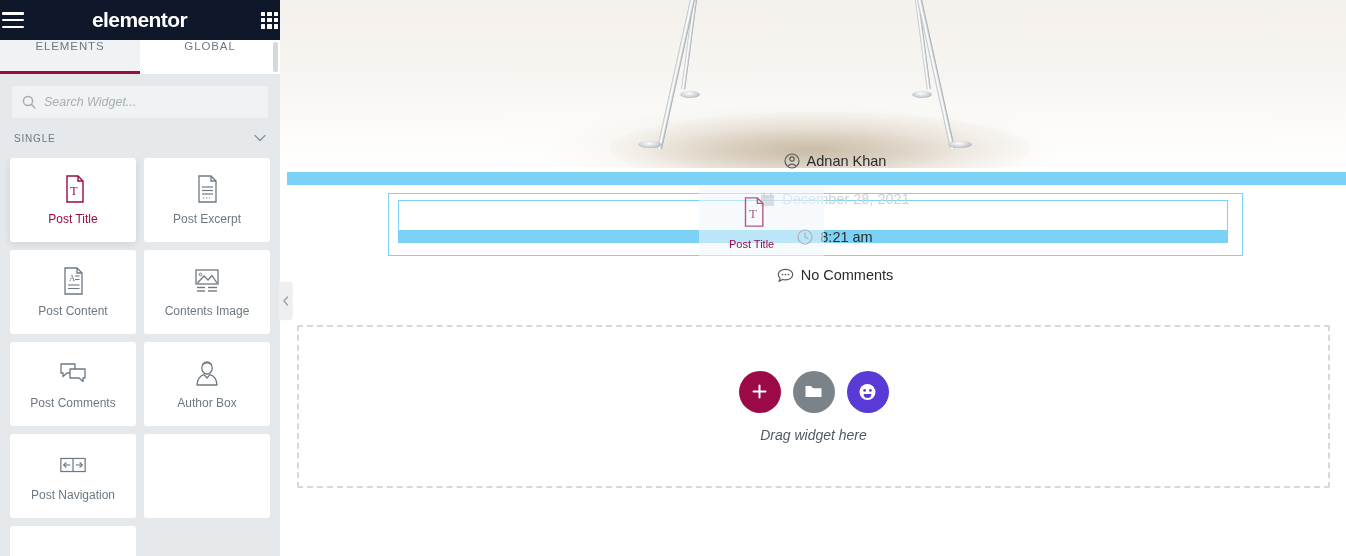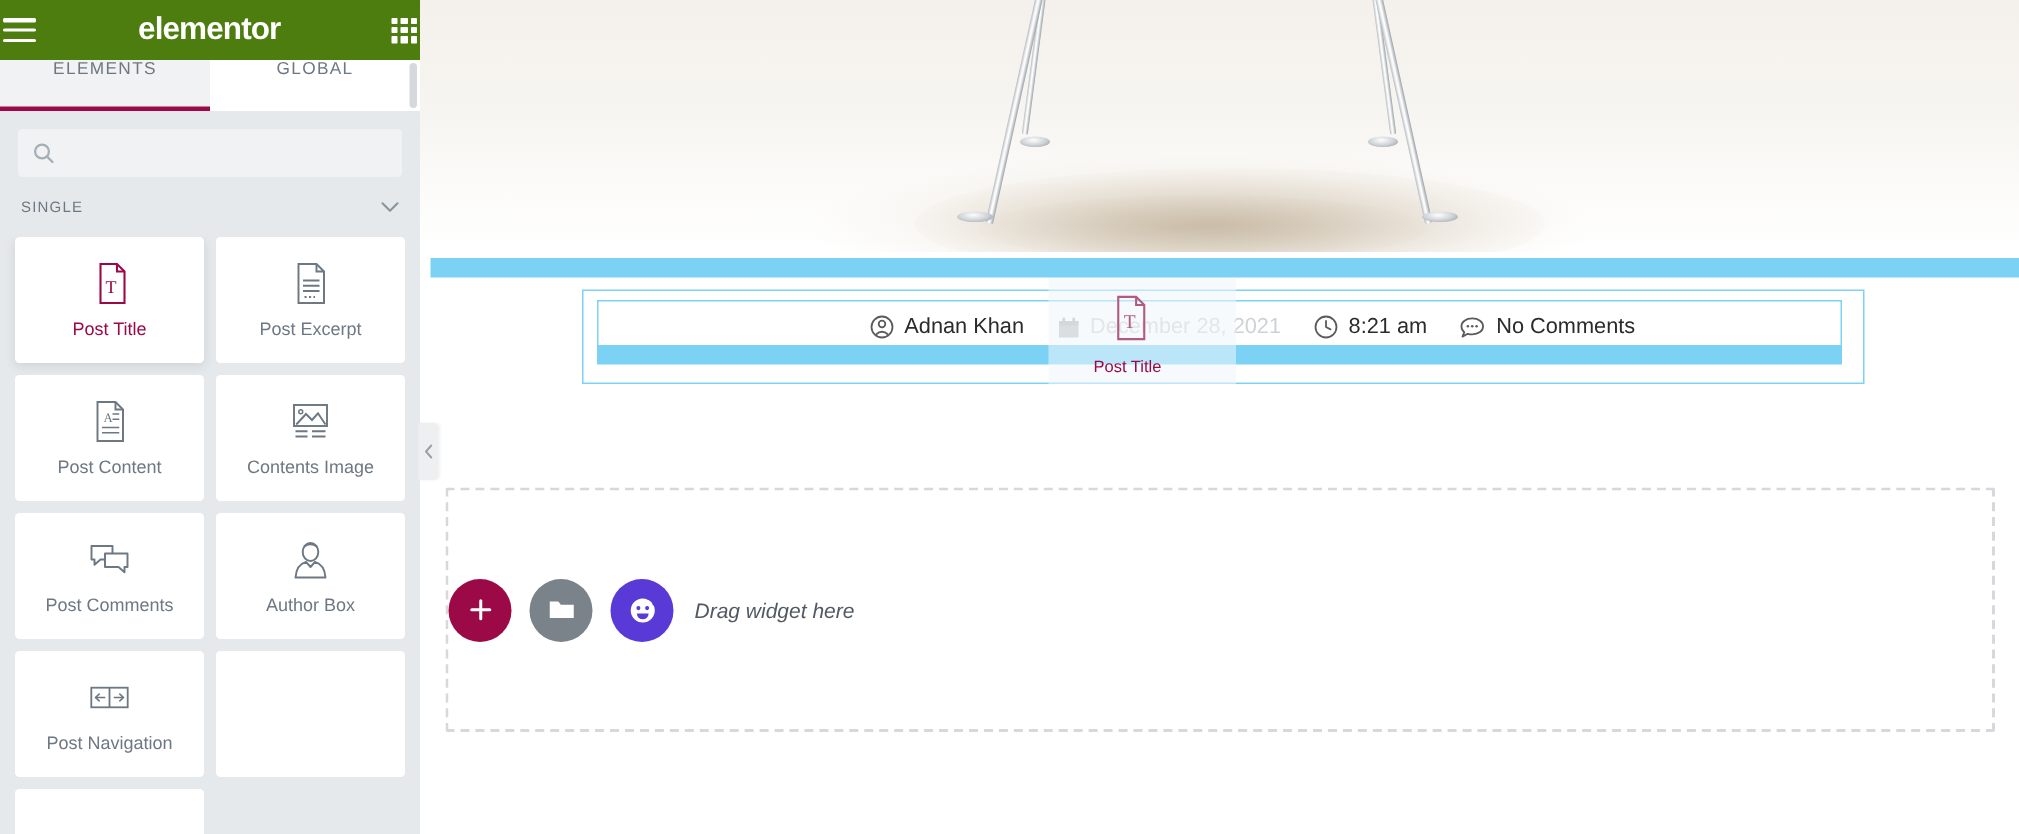--- a/index.html
+++ b/index.html
@@ -13,21 +13,21 @@
 
   
   #sidebar {
     width: 280px; height: 556px;
     background: #e6e9ec;
     position: relative;
     display: flex; flex-direction: column;
     flex: 0 0 280px;
   }
   .panel-header {
-    height: 40px; background: #4d7c0f;
+    height: 40px; background: #0f172a;
     display: flex; align-items: center; justify-content: space-between;
     padding: 0 2px; flex: 0 0 40px; gap: 42px;
   }
   .hamburger { width: 22px; height: 16px; display: flex; flex-direction: column;
     justify-content: space-between; cursor: pointer; }
   .hamburger i { display: block; height: 2.5px; background: #fff; border-radius: 1px; }
   .brand-logo {
     color: #fff; font-size: 21px; font-weight: bold; letter-spacing: -0.6px;
     margin-left: -6px;
   }
@@ -131,21 +131,21 @@
     position: absolute; display: flex; flex-direction: column; align-items: center;
     gap: 6px; pointer-events: none; z-index: 20;
   }
   .drag-ghost .g-label { font-size: 11px; color: #9b0a46; }
   .drag-ghost-bg {
     position: absolute; background: rgba(240,246,252,0.55); z-index: 15; pointer-events: none;
   }
 
   .dropzone {
     position: absolute; border: 2px dashed #d5d8dc; border-radius: 2px;
-    display: flex; flex-direction: row; align-items: center; 
+    display: flex; flex-direction: column; align-items: center; justify-content: center;
     gap: 14px;
   }
   .dz-buttons { display: flex; gap: 12px; align-items: center; }
   .circle-btn {
     width: 42px; height: 42px; border-radius: 50%;
     display: flex; align-items: center; justify-content: center; cursor: pointer;
   }
   .cb-add { background: #9b0a46; }
   .cb-folder { background: #7a828a; }
   .cb-ai { background: #5a3ad6; }
@@ -187,20 +187,21 @@
       </div>
       <div class="tabs-scroll"></div>
     </div>
 
     <div class="search-wrap">
       <div class="search-box">
         <svg width="14" height="14" viewBox="0 0 14 14">
           <circle cx="6" cy="6" r="4.6" fill="none" stroke="#a4afb7" stroke-width="1.5"></circle>
           <line x1="9.4" y1="9.4" x2="13" y2="13" stroke="#a4afb7" stroke-width="1.5" stroke-linecap="round"></line>
         </svg>
+        <input type="text" placeholder="Search Widget..." style="">
       </div>
     </div>
 
     <div class="section-head">
       <span>SINGLE</span>
       <svg width="12" height="8" viewBox="0 0 12 8">
         <polyline points="1,1.5 6,6.5 11,1.5" fill="none" stroke="#8a949d" stroke-width="1.4" stroke-linecap="round" stroke-linejoin="round"></polyline>
       </svg>
     </div>
 
@@ -328,21 +329,21 @@
     <div class="drop-bar" style="left:7px; top:172px; width:1059px; height:13px;"></div>
 
     <div class="sec-outline" style="left:108px; top:193px; width:855px; height:63px;"></div>
 
     <div class="widget-outline" style="left:118px; top:200px; width:830px; height:36px;"></div>
 
     <div class="drop-bar" style="left:118px; top:230px; width:830px; height:13px;"></div>
 
     <div class="drag-ghost-bg" style="left:419px; top:186px; width:125px; height:70px;"></div>
 
-    <div class="meta-row" style="left:118px; top:200px; width:874px; height:36px;">
+    <div class="meta-row" style="left:118px; top:200px; width:874px; height:36px;flex-direction:column;">
 
       <div class="meta-item">
         <svg width="16" height="16" viewBox="0 0 16 16">
           <circle cx="8" cy="8" r="7" fill="none" stroke="#5b5b5b" stroke-width="1.2"></circle>
           <circle cx="8" cy="6" r="2.2" fill="none" stroke="#5b5b5b" stroke-width="1.2"></circle>
           <path d="M4 13 Q8 9.3 12 13" fill="none" stroke="#5b5b5b" stroke-width="1.2"></path>
         </svg>
         <span>Adnan Khan</span>
       </div>
 

